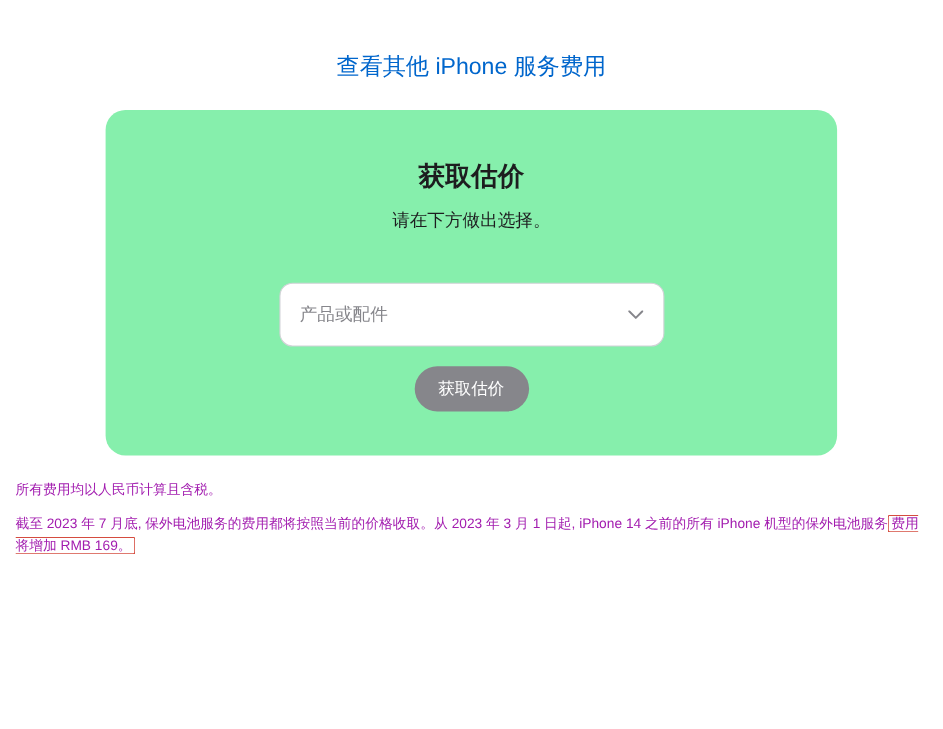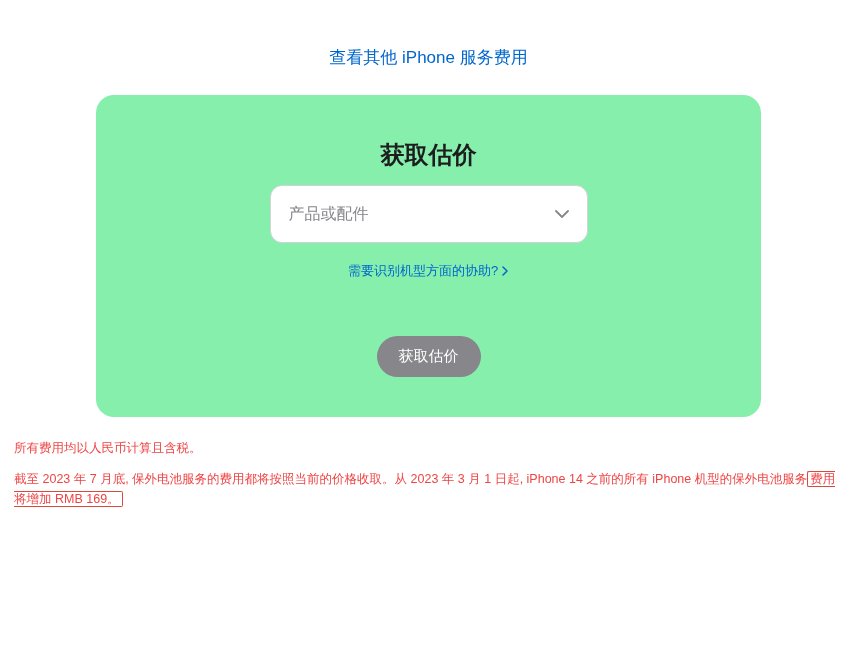--- a/index.html
+++ b/index.html
@@ -17,21 +17,21 @@
     .page {
       padding: 12px 10px 20px;
     }
     .top-link {
       text-align: center;
       margin-top: 34px;
       margin-bottom: 26px;
     }
     .top-link a {
       color: #0066cc;
-      font-size: 17px;
+      font-size: 21px;
       text-decoration: none;
     }
     .card {
       background: #86efac;
       border-radius: 18px;
       width: 665px;
       margin: 0 auto;
       padding: 44px 30px 40px;
       text-align: center;
     }
@@ -41,21 +41,21 @@
       color: #1d1d1f;
       margin-bottom: 14px;
     }
     .card .subtitle {
       font-size: 16px;
       color: #1d1d1f;
       margin-bottom: 46px;
     }
     .select-box {
       position: relative;
-      width: 318px;
+      width: 350px;
       margin: 0 auto 18px;
       background: #ffffff;
       border: 1px solid #d2d2d7;
       border-radius: 12px;
       height: 58px;
       display: flex;
       align-items: center;
       padding: 0 44px 0 18px;
       cursor: pointer;
       text-align: left;
@@ -110,21 +110,21 @@
       border-radius: 22px;
       padding: 11px 22px;
       font-size: 15px;
       cursor: default;
     }
     .disclaimer {
       margin-top: 22px;
       padding: 0 4px;
     }
     .disclaimer p {
-      color: #ef4444;
+      color: #a21caf;
       font-size: 12.5px;
       line-height: 1.55;
       margin-bottom: 12px;
     }
     .highlight-box {
       border: 1px solid #d54c3f;
       border-radius: 2px;
       padding: 0 2px;
       display: inline;
     }
@@ -133,41 +133,32 @@
 <body>
 
 <div class="page">
 
   <div class="top-link">
     <a href="#">查看其他 iPhone 服务费用</a>
   </div>
 
   <div class="card">
     <h2>获取估价</h2>
+    <p class="subtitle">请在下方做出选择。</p>
 
     <div class="select-box">
       <span class="placeholder">产品或配件</span>
       <span class="chevron">
         <svg viewBox="0 0 14 9" fill="none" stroke-width="1.8" stroke-linecap="round" stroke-linejoin="round">
             <polyline points="1,1 7,7 13,1"></polyline>
           </svg>
       </span>
     </div>
 
 
-    <div class="help-link">
-      <a href="#">
-        <span>需要识别机型方面的协助?</span>
-        <span class="arrow">
-          <svg viewBox="0 0 6 10" fill="none" stroke-width="1.5" stroke-linecap="round" stroke-linejoin="round">
-              <polyline points="1,1 5,5 1,9"></polyline>
-            </svg>
-        </span>
-      </a>
-    </div>
 
     <button class="estimate-btn">获取估价</button>
   </div>
 
   <div class="disclaimer">
     <p>所有费用均以人民币计算且含税。</p>
     <p>
       <span>截至 2023 年 7 月底, 保外电池服务的费用都将按照当前的价格收取。从 2023 年 3 月 1 日起, iPhone 14 之前的所有 iPhone 机型的保外电池服务</span><span class="highlight-box">费用将增加 RMB 169。</span>
     </p>
   </div>

